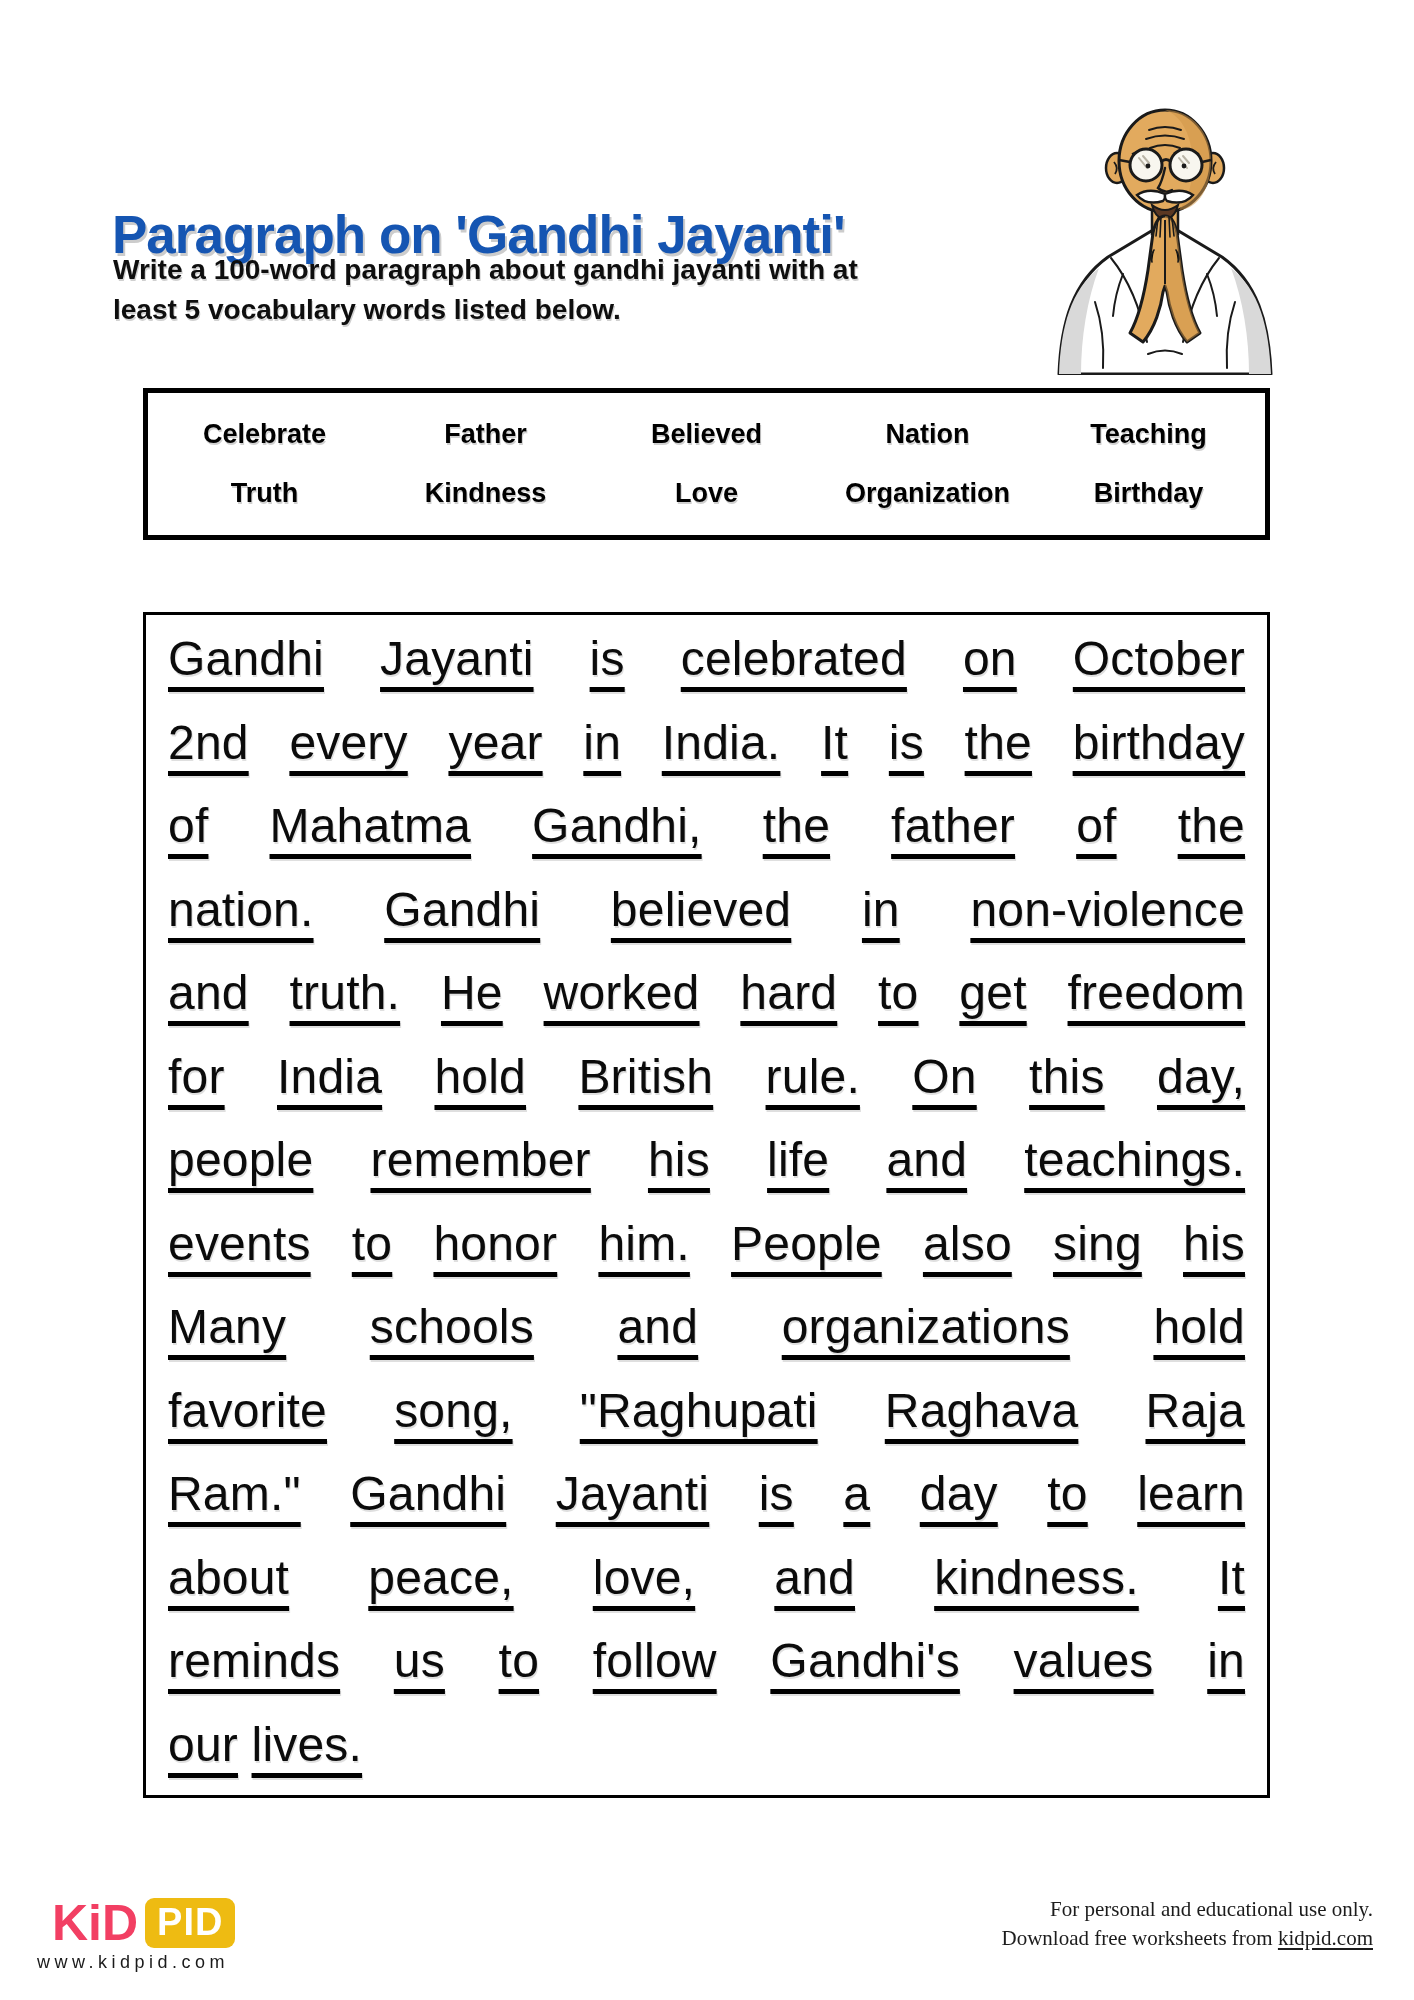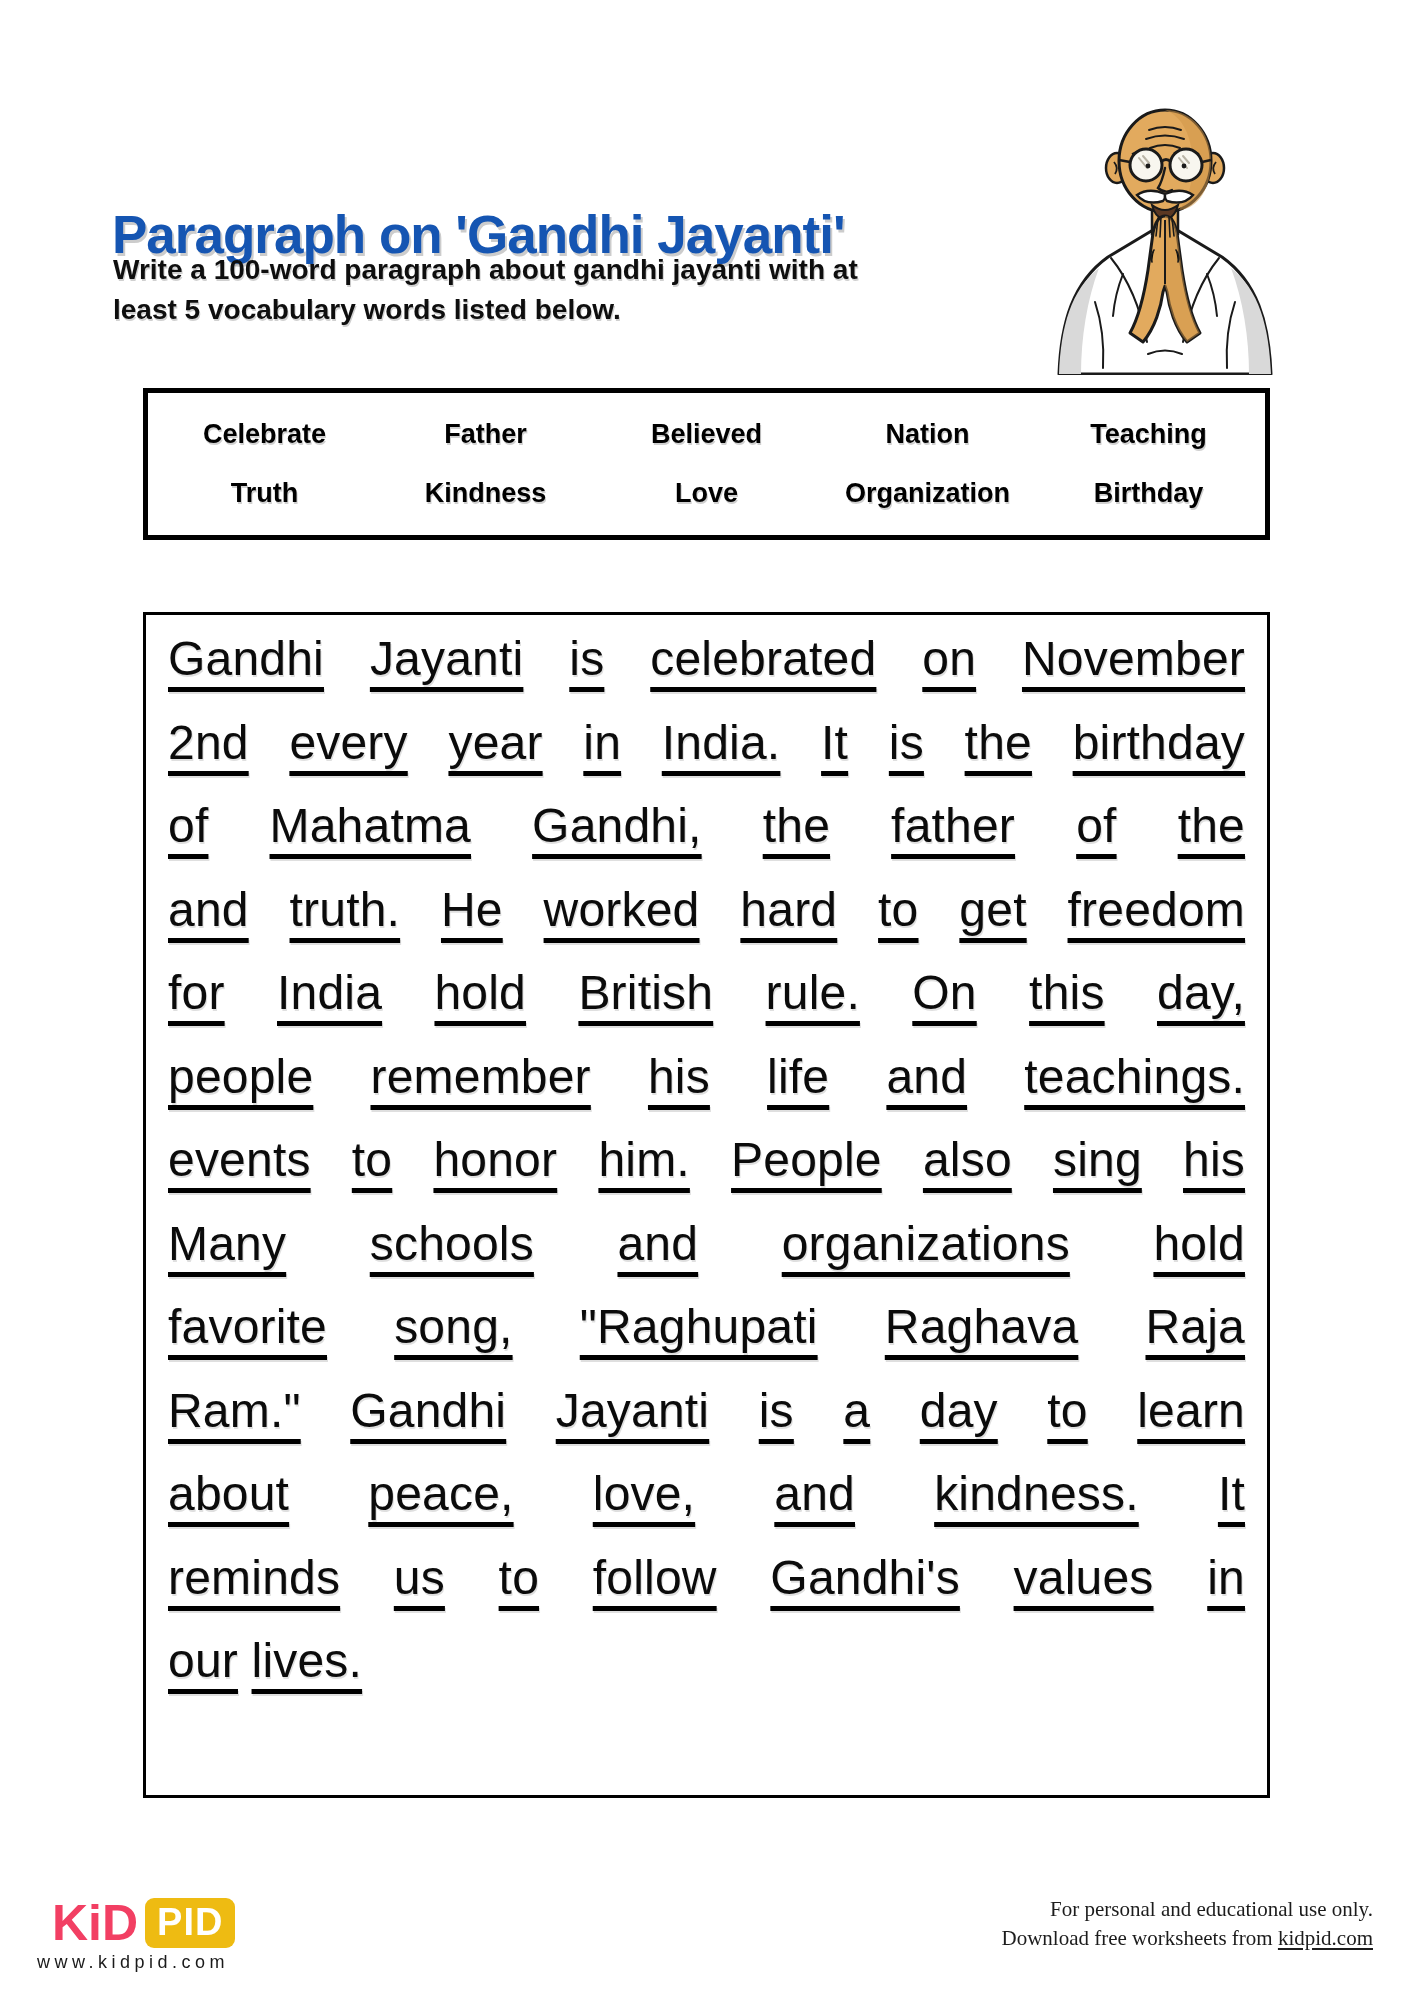--- a/index.html
+++ b/index.html
@@ -240,23 +240,24 @@
       <div class="vocab-word">Truth</div>
       <div class="vocab-word">Kindness</div>
       <div class="vocab-word">Love</div>
       <div class="vocab-word">Organization</div>
       <div class="vocab-word">Birthday</div>
     </div>
 
   <div class="para-box">
     <div>
 
-    <div class="p-line"><span class="w">Gandhi</span> <span class="w">Jayanti</span> <span class="w">is</span> <span class="w">celebrated</span> <span class="w">on</span> <span class="w">November</span></div>
+    <div class="p-line"><span class="w">Gandhi</span> <span class="w">Jayanti</span> <span class="w">is</span> <span class="w">celebrated</span> <span class="w">on</span> <span class="w">October</span></div>
         <div class="p-line"><span class="w">2nd</span> <span class="w">every</span> <span class="w">year</span> <span class="w">in</span> <span class="w">India.</span> <span class="w">It</span> <span class="w">is</span> <span class="w">the</span> <span class="w">birthday</span></div>
         <div class="p-line"><span class="w">of</span> <span class="w">Mahatma</span> <span class="w">Gandhi,</span> <span class="w">the</span> <span class="w">father</span> <span class="w">of</span> <span class="w">the</span></div>
+        <div class="p-line"><span class="w">nation.</span> <span class="w">Gandhi</span> <span class="w">believed</span> <span class="w">in</span> <span class="w">non-violence</span></div>
         <div class="p-line"><span class="w">and</span> <span class="w">truth.</span> <span class="w">He</span> <span class="w">worked</span> <span class="w">hard</span> <span class="w">to</span> <span class="w">get</span> <span class="w">freedom</span></div>
         <div class="p-line"><span class="w">for</span> <span class="w">India</span> <span class="w">hold</span> <span class="w">British</span> <span class="w">rule.</span> <span class="w">On</span> <span class="w">this</span> <span class="w">day,</span></div>
         <div class="p-line"><span class="w">people</span> <span class="w">remember</span> <span class="w">his</span> <span class="w">life</span> <span class="w">and</span> <span class="w">teachings.</span></div>
         <div class="p-line"><span class="w">events</span> <span class="w">to</span> <span class="w">honor</span> <span class="w">him.</span> <span class="w">People</span> <span class="w">also</span> <span class="w">sing</span> <span class="w">his</span></div>
         <div class="p-line"><span class="w">Many</span> <span class="w">schools</span> <span class="w">and</span> <span class="w">organizations</span> <span class="w">hold</span></div>
         <div class="p-line"><span class="w">favorite</span> <span class="w">song,</span> <span class="w">"Raghupati</span> <span class="w">Raghava</span> <span class="w">Raja</span></div>
         <div class="p-line"><span class="w">Ram."</span> <span class="w">Gandhi</span> <span class="w">Jayanti</span> <span class="w">is</span> <span class="w">a</span> <span class="w">day</span> <span class="w">to</span> <span class="w">learn</span></div>
         <div class="p-line"><span class="w">about</span> <span class="w">peace,</span> <span class="w">love,</span> <span class="w">and</span> <span class="w">kindness.</span> <span class="w">It</span></div>
         <div class="p-line"><span class="w">reminds</span> <span class="w">us</span> <span class="w">to</span> <span class="w">follow</span> <span class="w">Gandhi's</span> <span class="w">values</span> <span class="w">in</span></div>
         <div class="p-line last"><span class="w">our</span> <span class="w">lives.</span></div>

